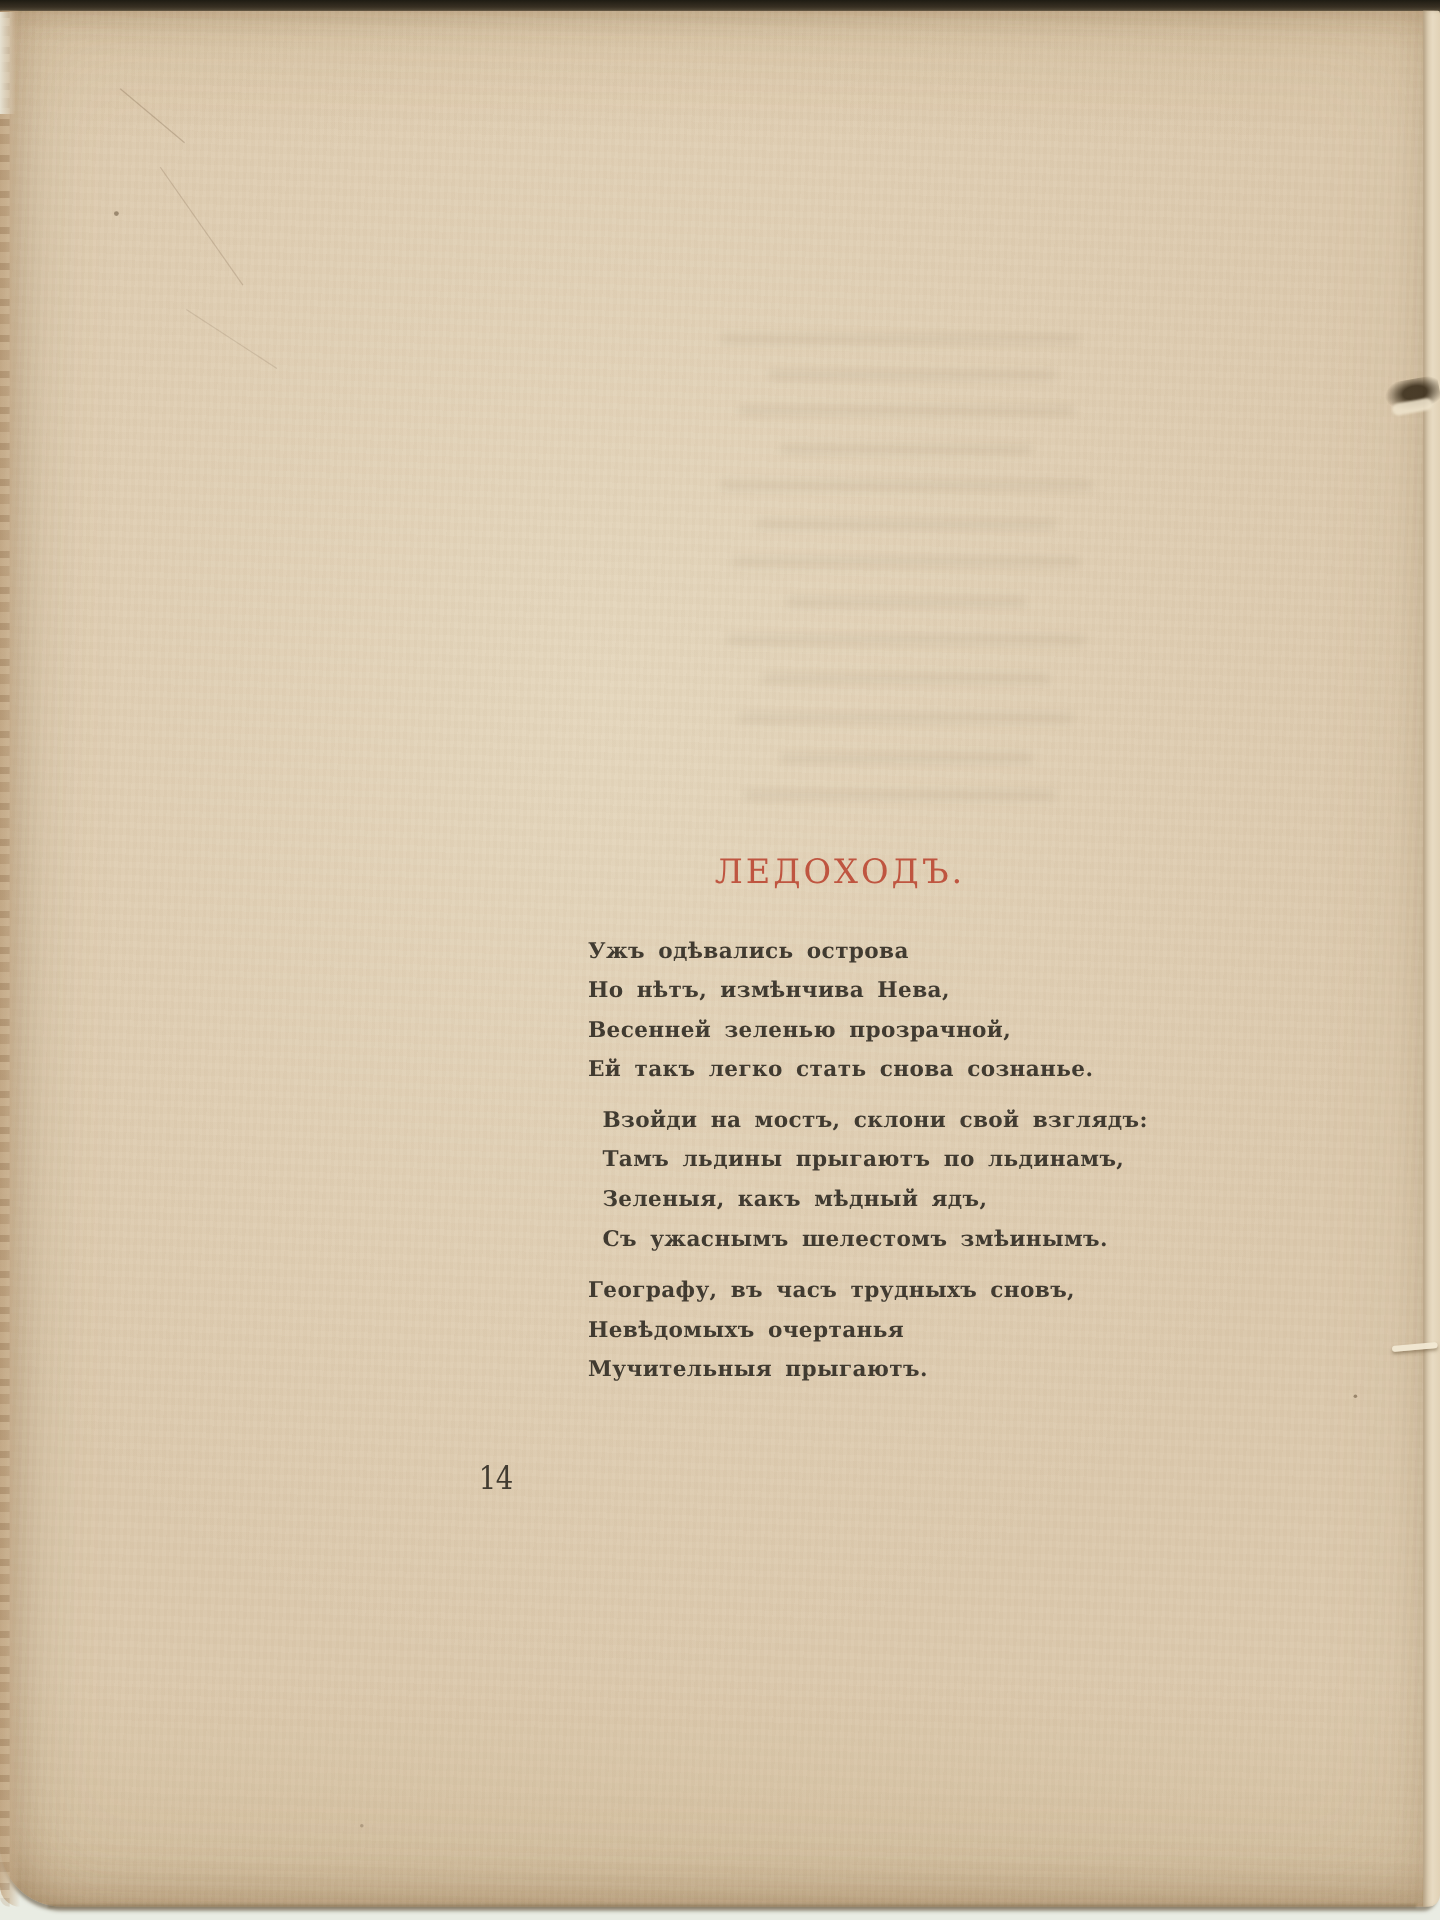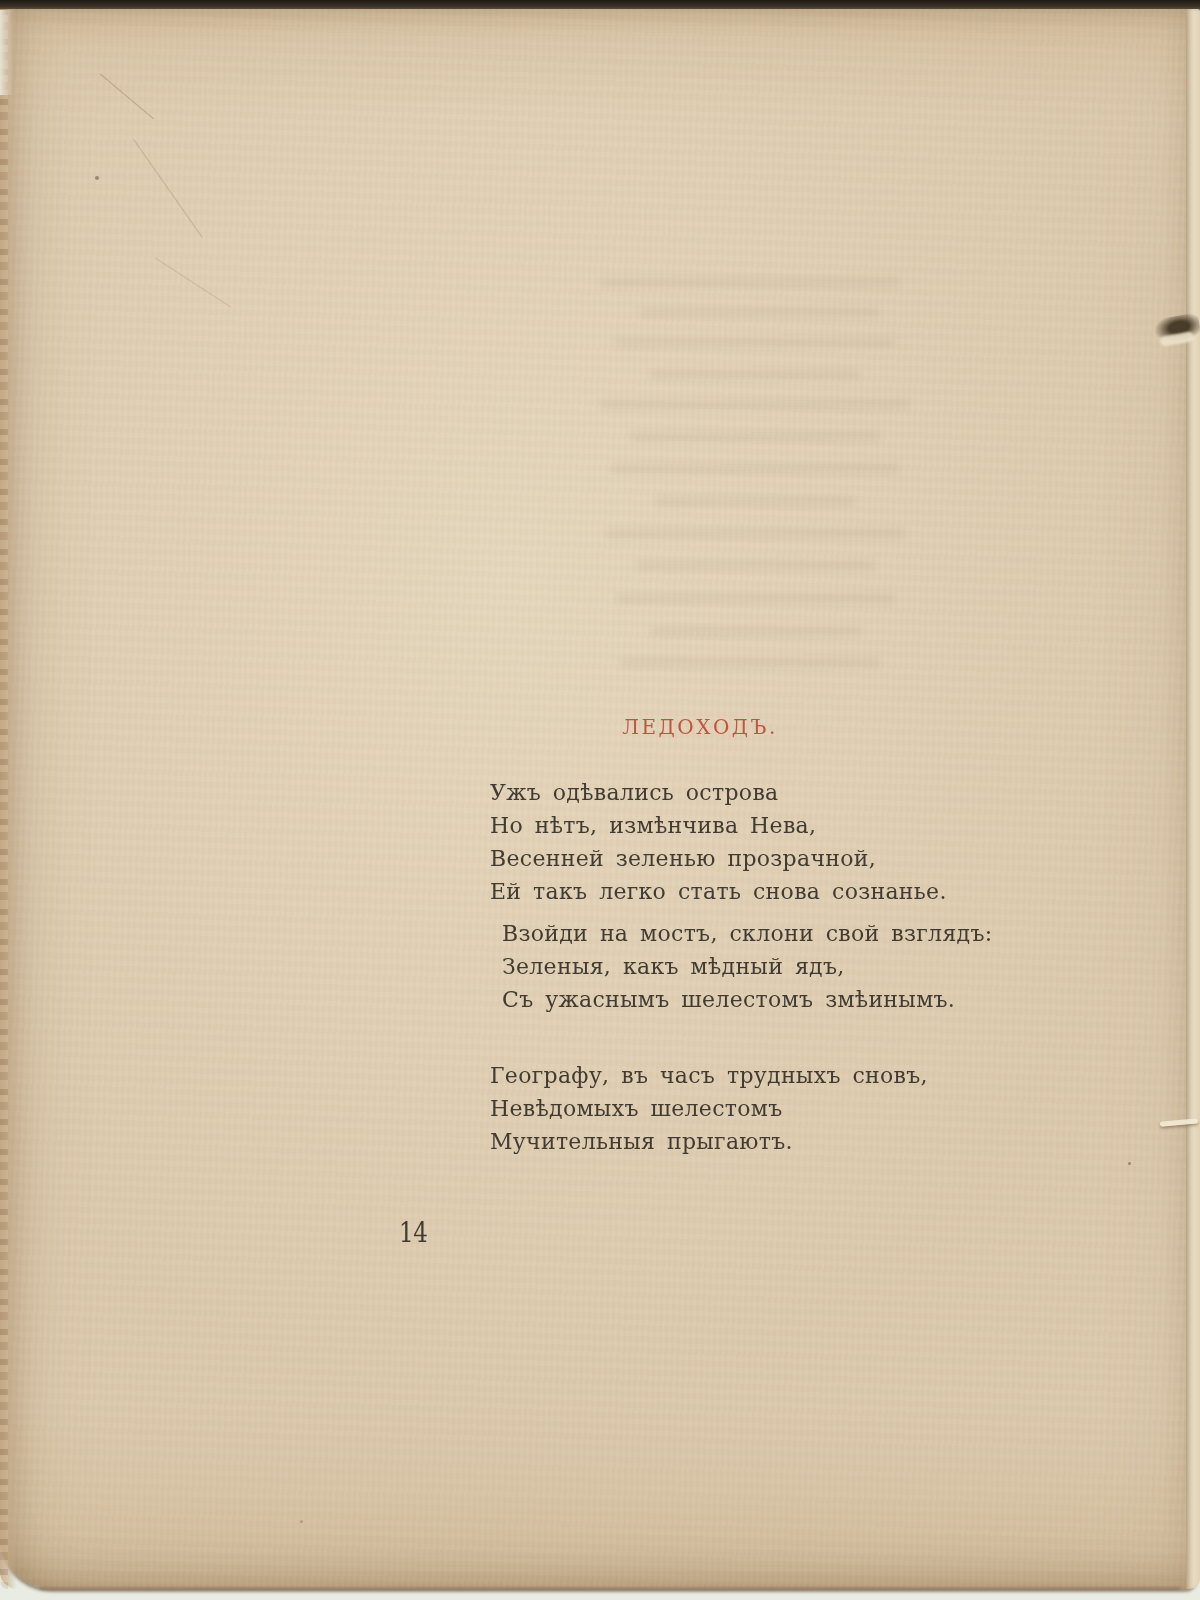--- a/index.html
+++ b/index.html
@@ -154,41 +154,42 @@
     filter: blur(3px);
     z-index: 3;
   }
 
   
   .poem-title {
     position: absolute;
     left: 488px; top: 710px;
     width: 424px;
     text-align: center;
-    font-size: 20px;
+    font-size: 28px;
     line-height: 34px;
     letter-spacing: 2.5px;
     color: var(--title-color, #bf5540);
     z-index: 5;
   }
   .stanza {
     position: absolute;
     left: 490px;
     z-index: 5;
   }
   .stanza.s1 { top: 776px; }
   .stanza.s2 { top: 917px; margin-left: 12px; }
   .stanza.s3 { top: 1059px; }
   .poem-line {
-    font-size: 22px;
+    font-size: 18px;
     line-height: 33px;
     color: var(--ink-color, #413b31);
     word-spacing: 4.5px;
     letter-spacing: 0.3px;
     white-space: nowrap;
+    font-weight: bold;
   }
   .page-number {
     position: absolute;
     left: 399px; top: 1218px;
     font-size: 27px;
     line-height: 30px;
     color: var(--ink-color, #413b31);
     letter-spacing: -0.5px;
     transform: scaleX(0.85);
     transform-origin: left top;
@@ -253,27 +254,28 @@
 
   <div class="stanza s1">
     <div class="poem-line">Ужъ одѣвались острова</div>
     <div class="poem-line">Но нѣтъ, измѣнчива Нева,</div>
     <div class="poem-line">Весенней зеленью прозрачной,</div>
     <div class="poem-line">Ей такъ легко стать снова сознанье.</div>
   </div>
 
   <div class="stanza s2">
     <div class="poem-line">Взойди на мостъ, склони свой взглядъ:</div>
+    <div class="poem-line">Тамъ льдины прыгаютъ по льдинамъ,</div>
     <div class="poem-line">Зеленыя, какъ мѣдный ядъ,</div>
     <div class="poem-line">Съ ужаснымъ шелестомъ змѣинымъ.</div>
   </div>
 
   <div class="stanza s3">
     <div class="poem-line">Географу, въ часъ трудныхъ сновъ,</div>
-    <div class="poem-line">Невѣдомыхъ шелестомъ</div>
+    <div class="poem-line">Невѣдомыхъ очертанья</div>
     <div class="poem-line">Мучительныя прыгаютъ.</div>
   </div>
 
   <div class="page-number">14</div>
 
   <div class="bottom-edge-line"></div>
 
 </div>
 
 </body></html>

